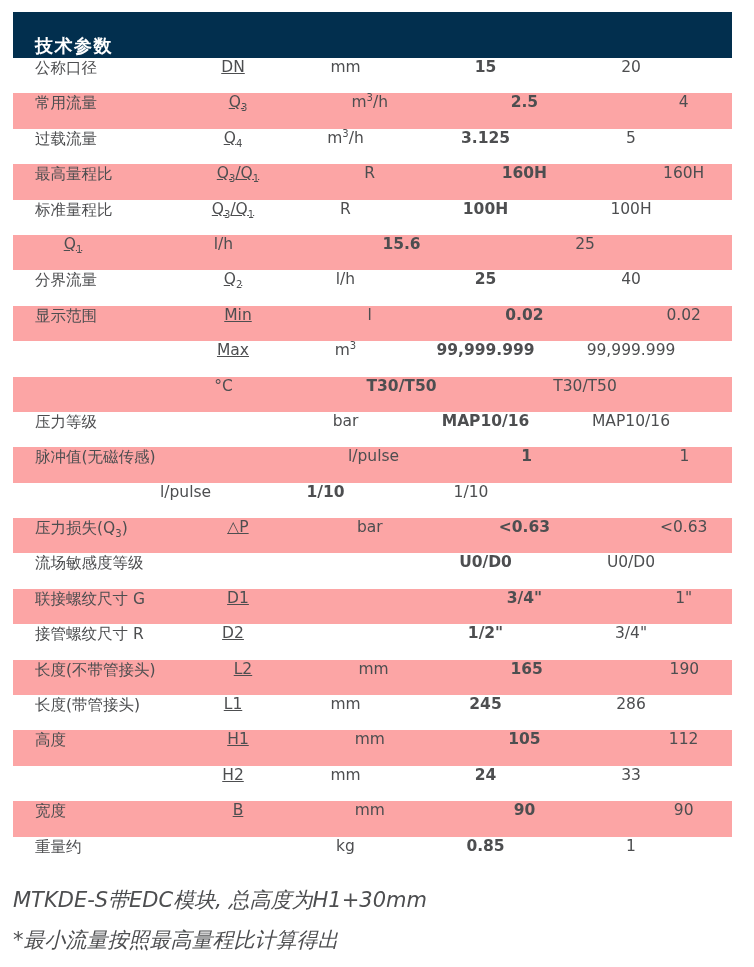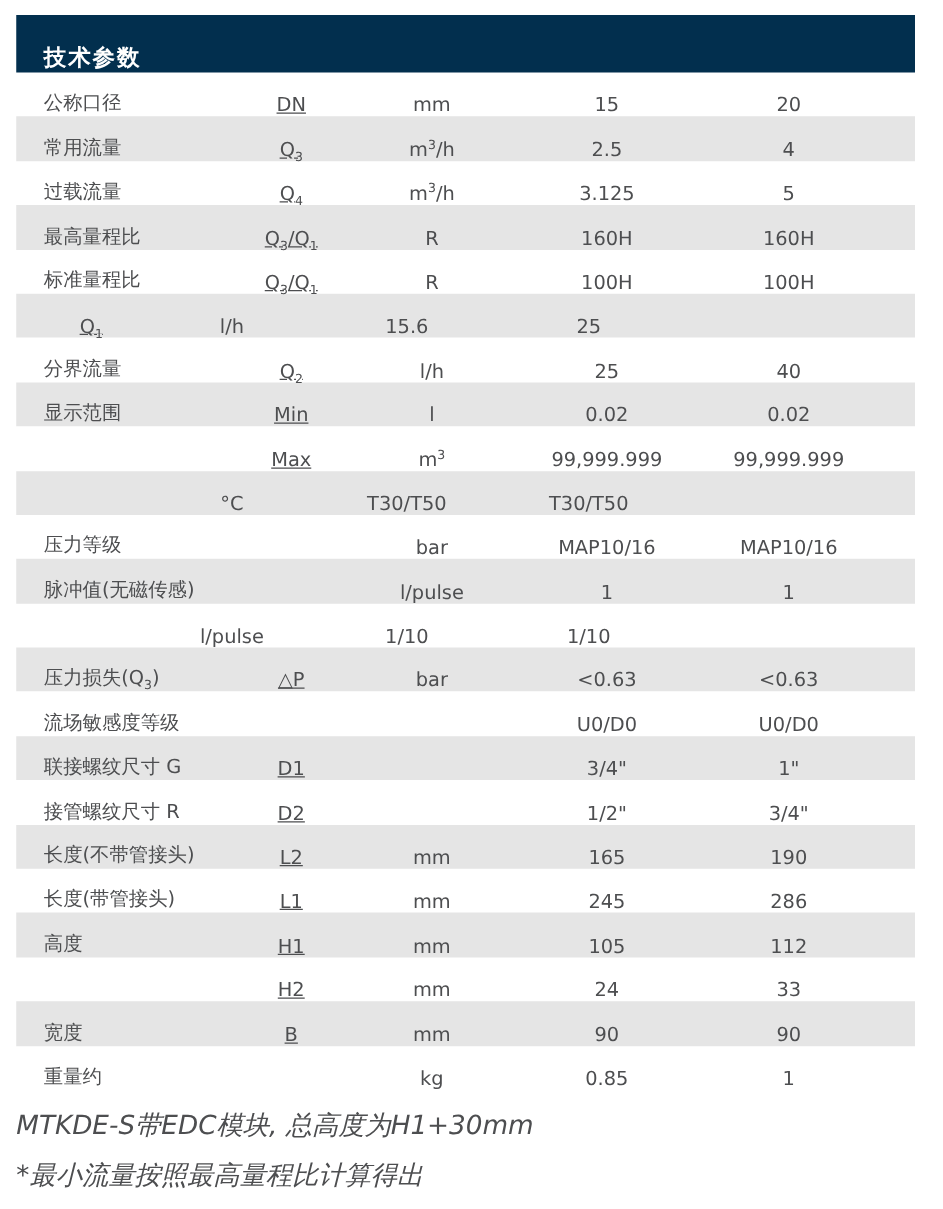--- a/index.html
+++ b/index.html
@@ -22,32 +22,32 @@
   .title-bar .title {
     color: #ffffff;
     font-size: 18px;
     font-weight: bold;
     letter-spacing: 1.5px;
   }
 
   .rows { width: 719px; }
   .row {
     display: flex;
-    align-items: flex-end;
+    align-items: flex-start;
     height: 35.4px;
     font-size: 15.5px;
     white-space: nowrap;
   }
-  .row.shaded { background: #e5e5e5; }
+  .row.shaded { background: #fca5a5; gap: 38px; }
 
   .cell { box-sizing: border-box; }
   .cell-label  { width: 160px; padding-left: 22px; text-align: left; }
   .cell-symbol { width: 120px; text-align: center; text-decoration: underline; }
   .cell-unit   { width: 105px; text-align: center; }
-  .cell-v1     { width: 175px; text-align: center; }
+  .cell-v1     { width: 175px; text-align: center; font-weight: bold; }
   .cell-v2     { width: 116px; text-align: center; }
 
   sub, sup { font-size: 10px; line-height: 0; }
 
   .footnotes { margin-top: 8px; width: 719px; }
   .footnote {
     height: 40px;
     display: flex; align-items: center;
     font-size: 21px;
     font-style: italic;

